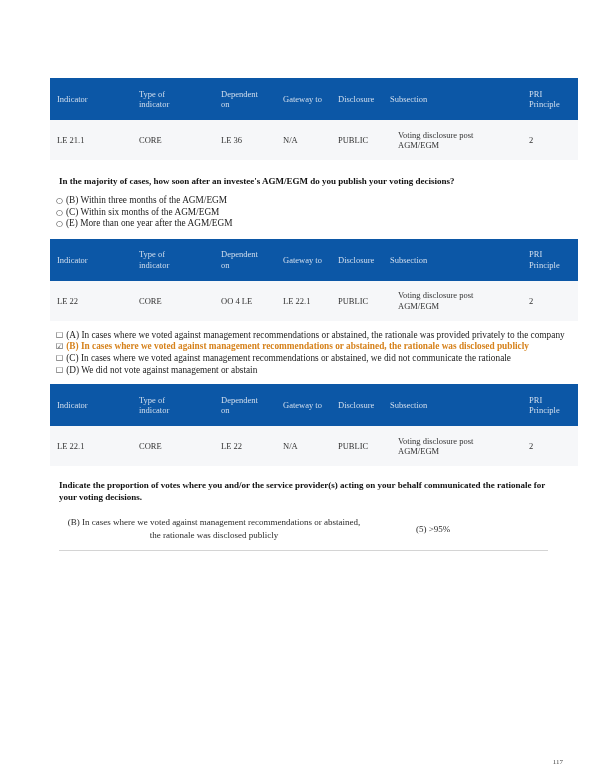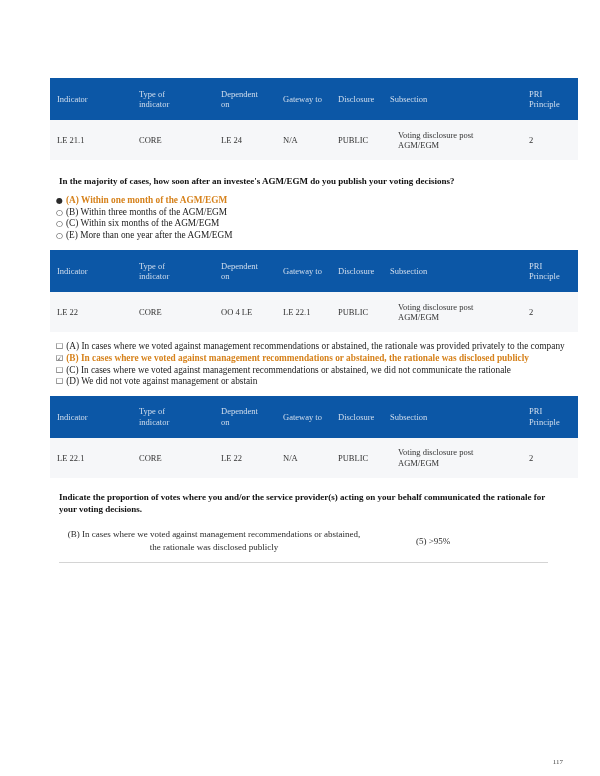--- a/index.html
+++ b/index.html
@@ -139,34 +139,31 @@
           <th class="hc4"><span>Gateway to</span></th>
           <th class="hc5"><span>Disclosure</span></th>
           <th class="hc6"><span>Subsection</span></th>
           <th class="hc7"><span>PRI Principle</span></th>
         </tr>
       </thead>
       <tbody>
         <tr>
           <td><span>LE 21.1</span></td>
           <td><span>CORE</span></td>
-          <td><span>LE 24</span></td>
+          <td><span>LE 36</span></td>
           <td><span>N/A</span></td>
           <td><span>PUBLIC</span></td>
           <td class="bc6"><span>Voting disclosure post AGM/EGM</span></td>
           <td><span>2</span></td>
         </tr>
       </tbody>
     </table>
 
     <p class="question nowrap">In the majority of cases, how soon after an investee's AGM/EGM do you publish your voting decisions?</p>
     <div class="options">
-      <div class="option selected">
-        <span class="marker">●</span><span class="opt-label">(A) Within one month of the AGM/EGM</span>
-      </div>
       <div class="option">
         <span class="marker">○</span><span class="opt-label">(B) Within three months of the AGM/EGM</span>
       </div>
       <div class="option">
         <span class="marker">○</span><span class="opt-label">(C) Within six months of the AGM/EGM</span>
       </div>
       <div class="option">
         <span class="marker">○</span><span class="opt-label">(E) More than one year after the AGM/EGM</span>
       </div>
     </div>

